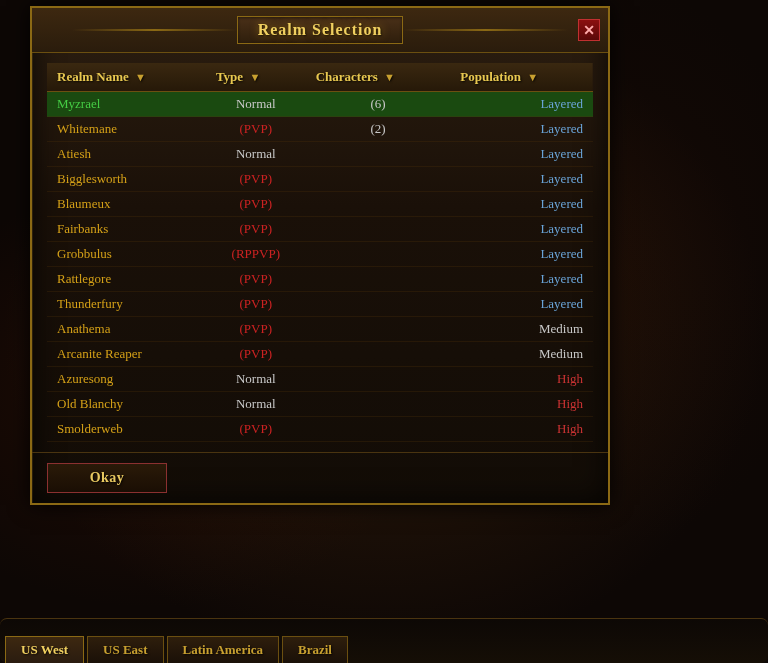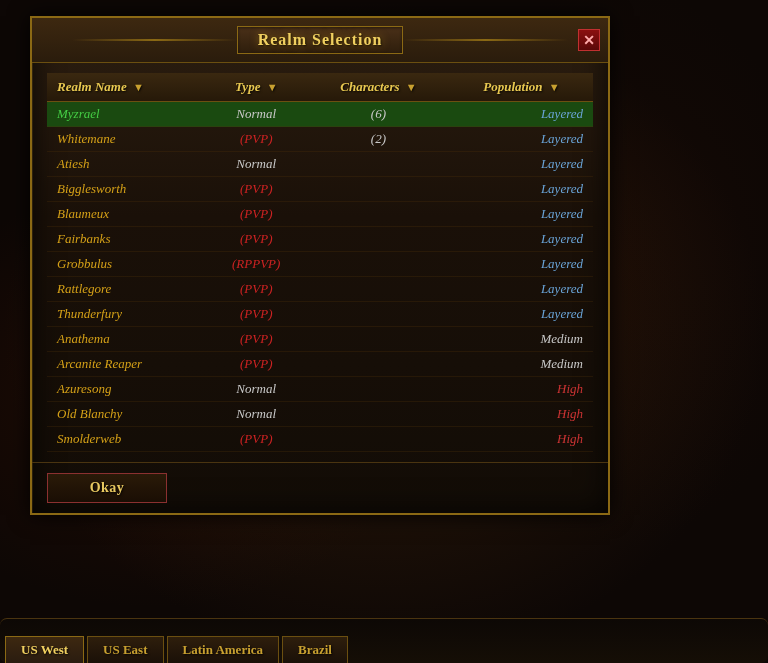--- a/index.html
+++ b/index.html
@@ -27,21 +27,21 @@
       content: '';
       position: absolute;
       inset: 0;
       background: 
         radial-gradient(ellipse 400px 300px at 20% 60%, rgba(60,20,5,0.4) 0%, transparent 70%),
         radial-gradient(ellipse 300px 400px at 80% 40%, rgba(40,15,5,0.3) 0%, transparent 70%);
     }
 
     .dialog {
       position: absolute;
-      top: 16px;
+      top: 6px;
       left: 30px;
       width: 580px;
       background: linear-gradient(180deg, #2c1e10 0%, #1a1008 40%, #120c06 100%);
       border: 2px solid #8b6914;
       box-shadow: 
         inset 0 0 30px rgba(0,0,0,0.8),
         0 0 20px rgba(0,0,0,0.9),
         inset 1px 1px 0 rgba(180,140,50,0.3);
     }
 
@@ -98,21 +98,20 @@
       justify-content: center;
       cursor: pointer;
       color: #ffaaaa;
       font-size: 14px;
       font-weight: bold;
     }
 
     .table-container {
       padding: 10px 15px;
       flex: 1;
-      font-style: italic;
     }
 
     .realm-table {
       width: 100%;
       border-collapse: collapse;
     }
 
     .realm-table thead tr {
       background: linear-gradient(180deg, #3a2810 0%, #251808 100%);
     }
@@ -120,21 +119,21 @@
     .realm-table th {
       color: #e8c850;
       font-size: 13px;
       font-weight: bold;
       padding: 6px 10px;
       border-bottom: 1px solid #6b4f10;
       text-align: left;
       text-shadow: 1px 1px 2px rgba(0,0,0,0.8);
     }
 
-    .realm-table th.center { text-align: center; }
+    .realm-table th.center { }
 
     .col-arrow {
       color: #c8a030;
       font-size: 11px;
       margin-left: 3px;
     }
 
     .realm-table tbody tr {
       border-bottom: 1px solid rgba(80,50,10,0.3);
       border-radius: 11px;

